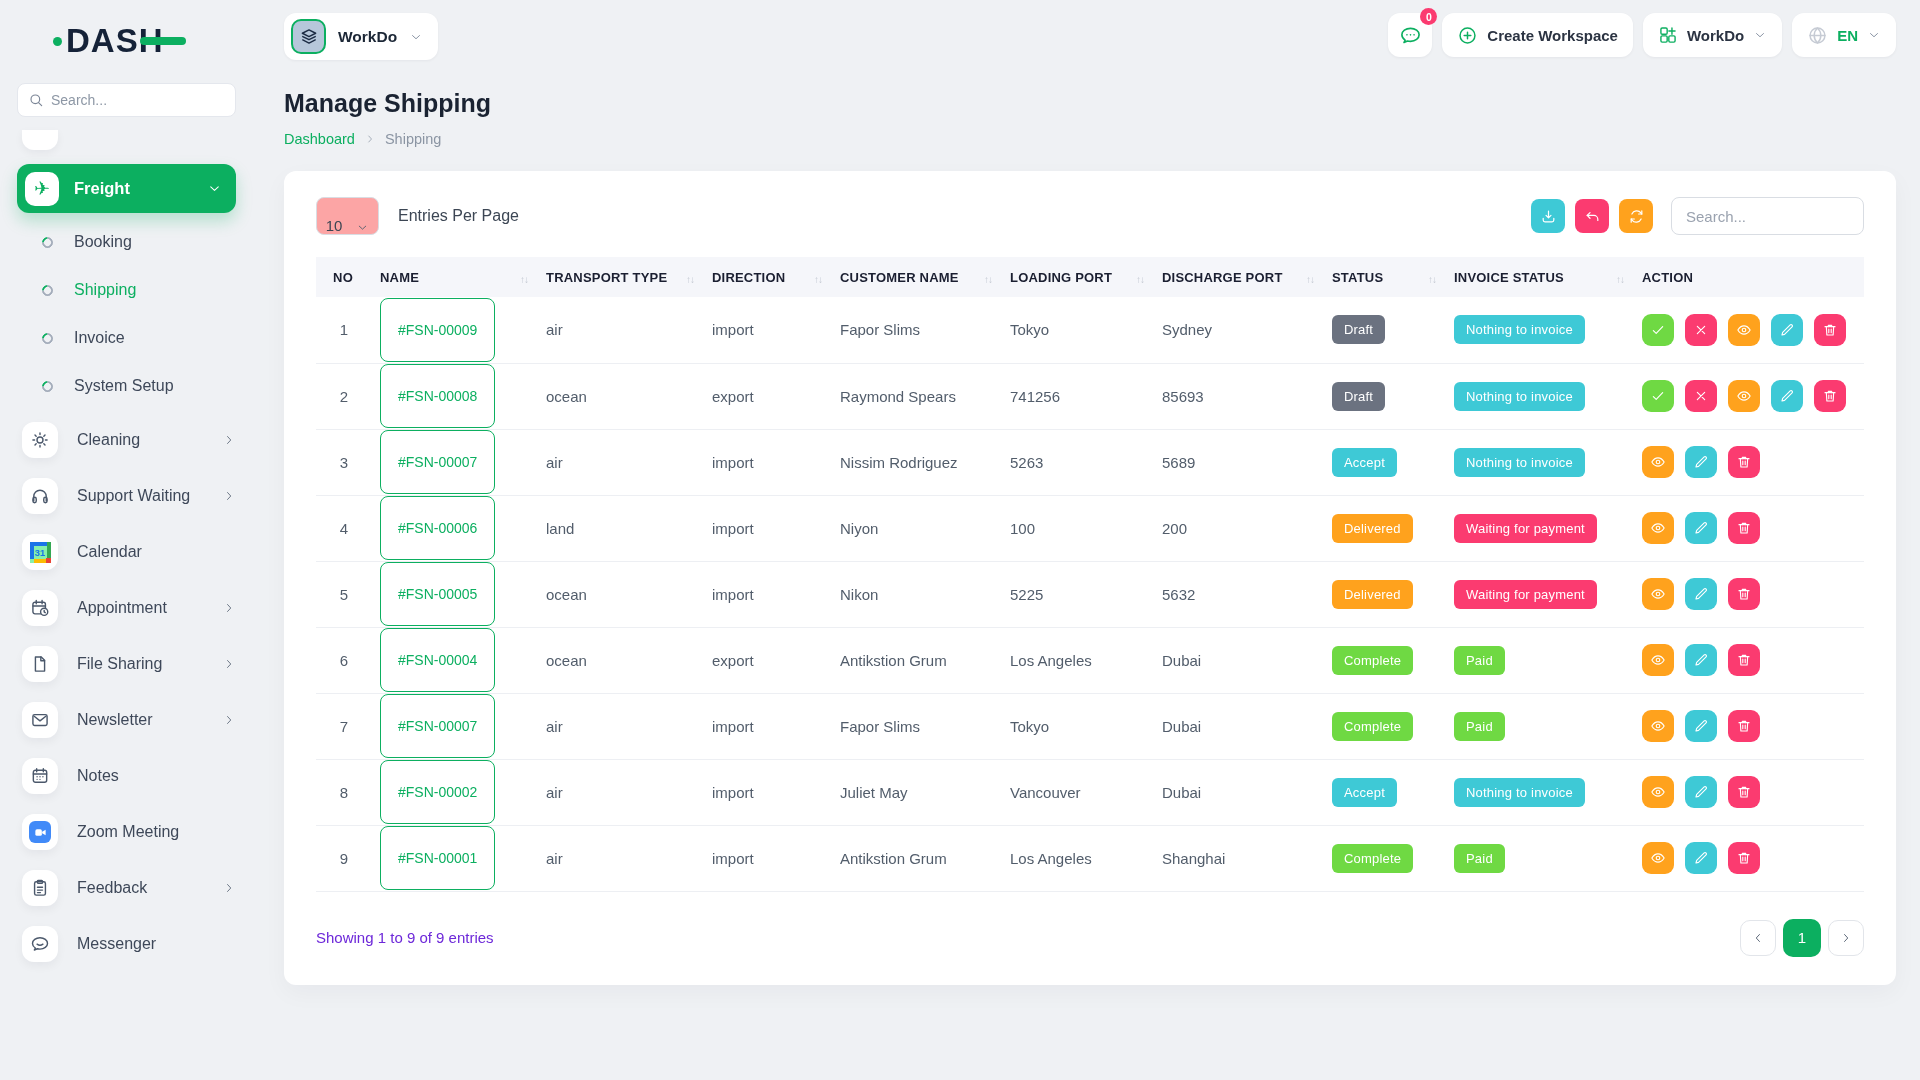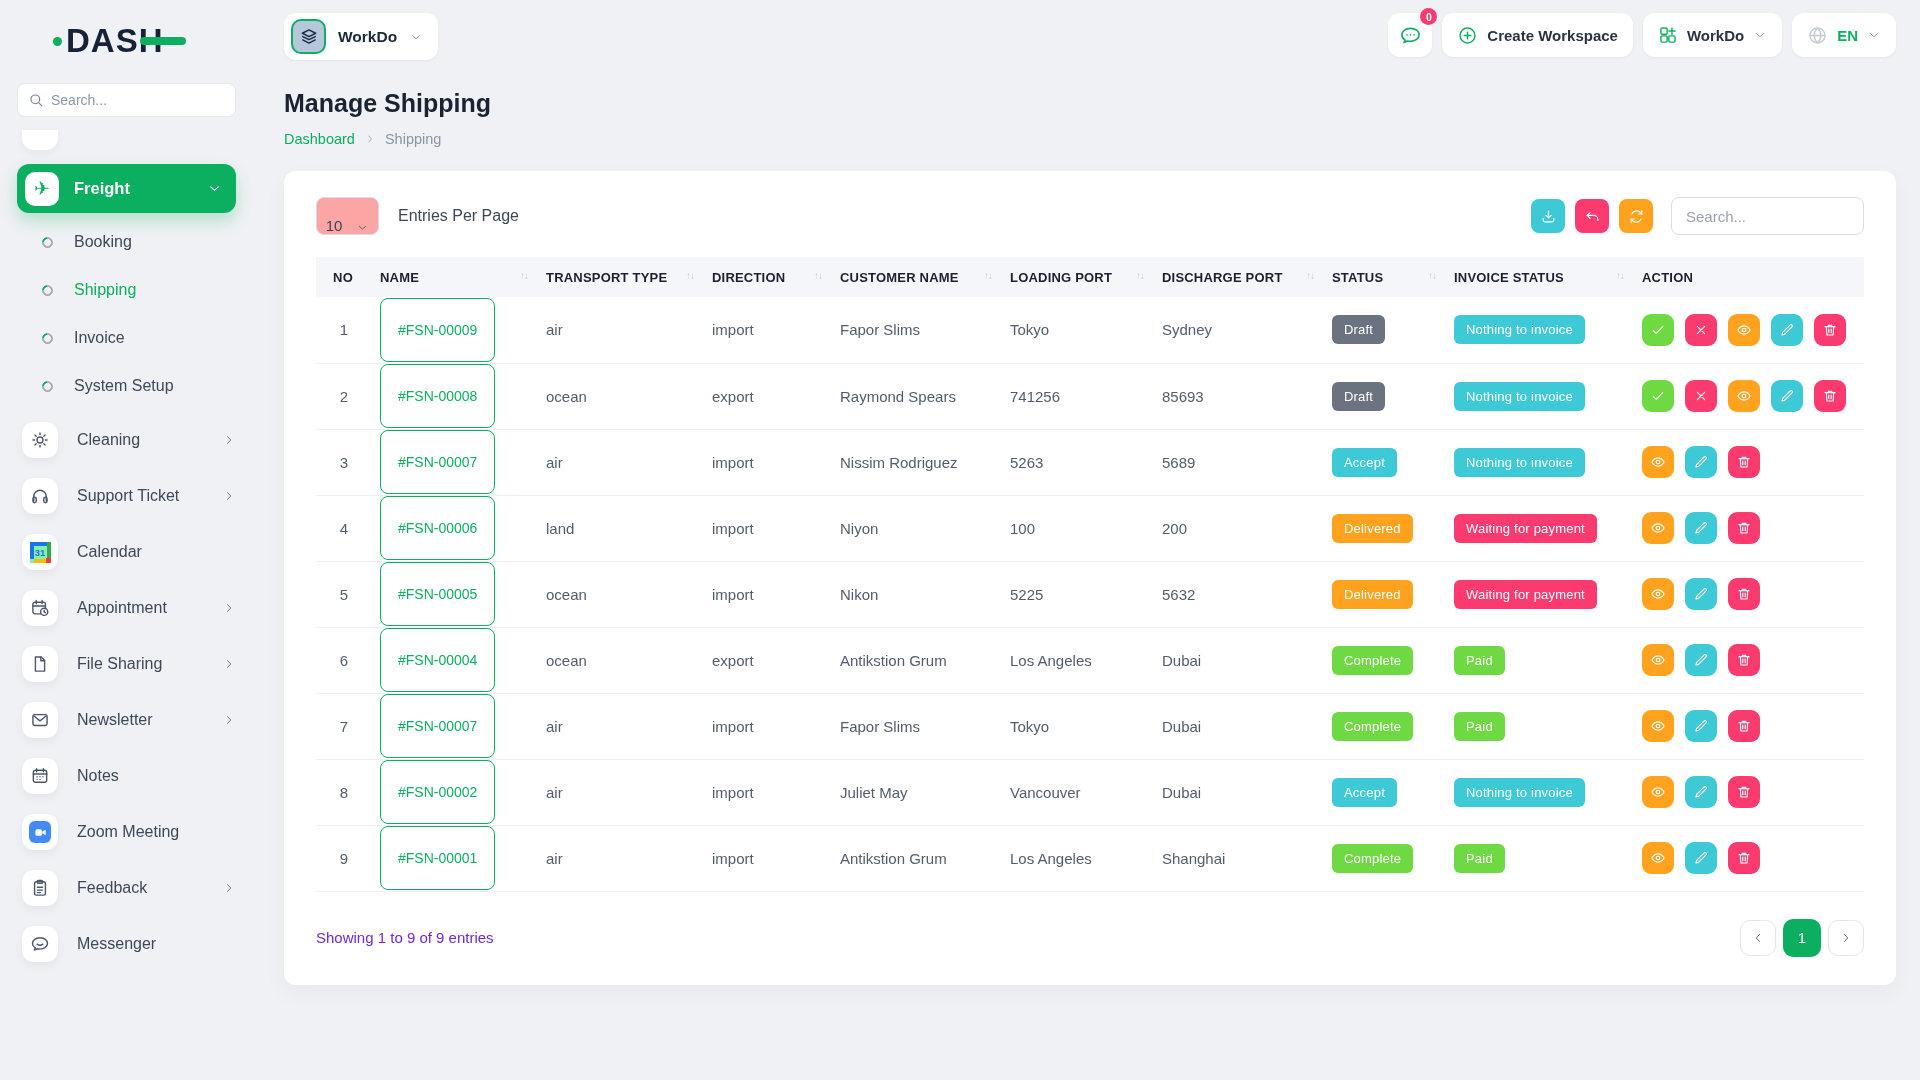--- a/index.html
+++ b/index.html
@@ -71,21 +71,21 @@
 .select{width:63px;height:38px;border:1px solid #d9dde3;border-radius:8px;display:flex;align-items:flex-end;justify-content:center;gap:14px;font-size:15px;color:#3c4552;cursor:pointer;background:#fca5a5}
 .select .chev{color:#555f6d}
 .entries-label{font-size:16px;color:#3c4654}
 .ctrl-right{display:flex;align-items:center;gap:10px}
 .tool-btn{width:34px;height:34px;border-radius:8px;display:flex;align-items:center;justify-content:center;color:#fff;cursor:pointer;border:none}
 .t-info{background:#3EC9D6}.t-dang{background:#FB3B70}.t-warn{background:#FFA21D}
 .tbl-search{width:193px;height:38px;border:1px solid #d9dde3;border-radius:8px;padding:0 14px;font-size:15px;color:#4a5568;outline:none;font-family:inherit;margin-left:8px}
 .tbl-search::placeholder{color:#9aa2af}
 table{width:100%;border-collapse:collapse;margin-top:22px;table-layout:fixed}
 thead th{background:#f5f6fa;height:40px;font-size:13px;font-weight:700;color:#1b1f31;text-align:left;padding:0 8px;letter-spacing:.2px}
-.th-in{display:flex;align-items:flex-start;justify-content:space-between;padding-right:2px}
+.th-in{display:flex;align-items:flex-end;justify-content:space-between;padding-right:2px}
 .sort{color:#c3c8d2;font-size:10px;letter-spacing:-1px;font-weight:400}
 tbody td{height:66px;border-bottom:1px solid #edeff3;font-size:15px;color:#525d6b;padding:0 8px;vertical-align:middle}
 .c-center{text-align:center}
 thead th.c-center .th-in{justify-content:center}
 .name-pill{display:inline-block;border:1px solid #0CAF60;color:#0CAF60;border-radius:8px;padding:23px 17px;font-size:14px;cursor:pointer;background:#fff}
 .badge{display:inline-block;border-radius:6px;padding:7px 12px;font-size:13px;color:#fff;font-weight:500;letter-spacing:.2px;white-space:nowrap}
 .b-draft{background:#6B7280}.b-info{background:#3EC9D6}.b-warn{background:#FFA21D}.b-succ{background:#6FD943}.b-dang{background:#FB3B70}
 .actions{display:flex;gap:11px}
 .act{width:32px;height:32px;border-radius:9px;border:none;display:flex;align-items:center;justify-content:center;color:#fff;cursor:pointer}
 .a-succ{background:#6FD943}.a-dang{background:#FB3B70}.a-warn{background:#FFA21D}.a-info{background:#3EC9D6}
@@ -165,21 +165,21 @@
         <div class="side-item">
    <span class="icon-box">
             <span>
               <svg width="20" height="20" viewBox="0 0 24 24" fill="none" stroke="currentColor" stroke-width="1.7" stroke-linecap="round" stroke-linejoin="round">
                 <path d="M4.5 18v-5.5a7.5 7.5 0 0 1 15 0V18"></path>
                 <rect x="3.5" y="13.5" width="4" height="6.5" rx="2"></rect>
                 <rect x="16.5" y="13.5" width="4" height="6.5" rx="2"></rect>
               </svg>
             </span>
           </span>
-   <span class="side-label">Support Ticket</span>
+   <span class="side-label">Support Waiting</span>
    <span class="side-chev">
             <svg width="14" height="14" viewBox="0 0 24 24" fill="none" stroke="currentColor" stroke-width="1.7" stroke-linecap="round" stroke-linejoin="round">
               <path d="M9.5 6l5.5 6-5.5 6"></path>
             </svg>
           </span>
  </div>
         <div class="side-item">
    <span class="icon-box">
             <span class="gcal">
               <i class="gc-t"></i>

